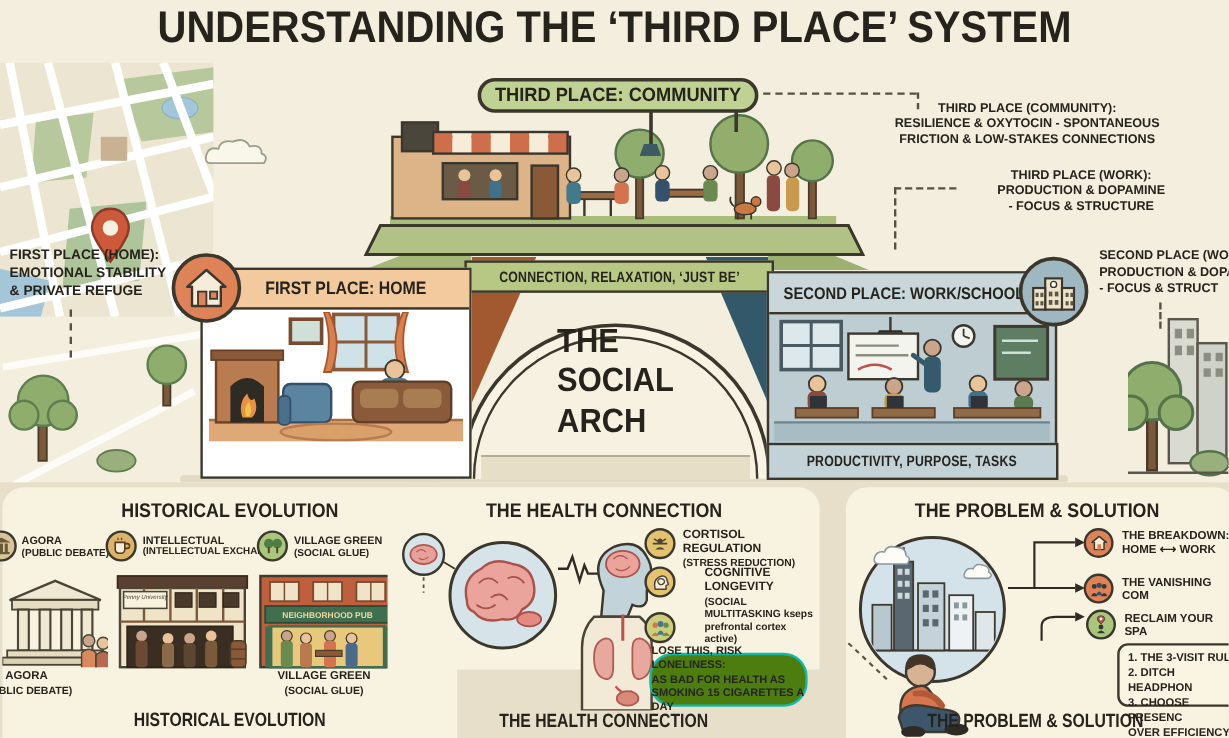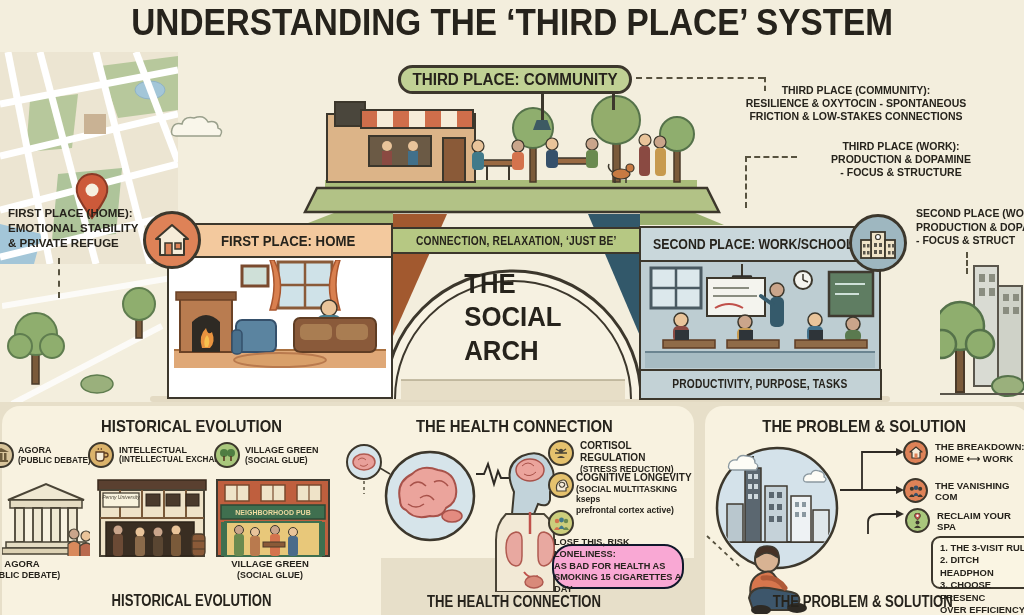--- a/index.html
+++ b/index.html
@@ -207,21 +207,21 @@
   </svg>
 
   <div class="abs" style="left:541px;top:92px;width:0;height:30px;border-left:3px solid #3c372c"></div>
   <div class="abs" style="left:612px;top:92px;width:0;height:18px;border-left:3px solid #3c372c"></div>
   <div class="abs" style="left:533px;top:120px;width:18px;height:10px;background:#3d5a63;clip-path:polygon(20% 0,80% 0,100% 100%,0 100%)"></div>
 
   <svg class="abs" style="left:303px;top:186px" width="418" height="28" viewBox="0 0 418 28">
     <polygon points="14,2 404,2 416,26 2,26" fill="#b2c286" stroke="#3c372c" stroke-width="2.5"></polygon>
   </svg>
 
-  <div class="abs flexc" style="left:387px;top:227px;width:258px;height:27px;background:#b6c883;border:2px solid #3c372c">
+  <div class="abs flexc" style="left:387px;top:217px;width:258px;height:27px;background:#b6c883;border:2px solid #3c372c">
     <span class="bannertext" style="display:inline-block;transform:scaleX(.82)">CONNECTION, RELAXATION, ‘JUST BE’</span>
   </div>
 
   <div class="abs flexc" style="left:398px;top:65px;width:234px;height:29px;background:#c0d194;border:3px solid #3c372c;border-radius:15px">
     <span class="b" style="font-size:16px;display:inline-block;transform:scaleX(.95)">THIRD PLACE: COMMUNITY</span>
   </div>
 
   <div class="abs blockborder" style="left:167px;top:223px;width:226px;height:176px;background:#ffffff">
     <div class="abs" style="left:0;top:0;width:100%;height:33px;background:#f3c99e;border-bottom:2px solid #3c372c;display:flex;align-items:center;padding-left:52px">
       <span class="b condL" style="font-size:15px">FIRST PLACE: HOME</span>
@@ -485,21 +485,21 @@
     </div>
     <div class="abs" style="left:208px;top:152px;width:120px;text-align:center;line-height:1.25">
       <div class="b" style="font-size:9.5px">VILLAGE GREEN</div>
       <div class="b" style="font-size:8.8px">(SOCIAL GLUE)</div>
     </div>
     <div class="abs flexc" style="left:0;right:0;top:184px;height:22px">
       <span class="b" style="font-size:16px;display:inline-block;transform:scaleX(.82)">HISTORICAL EVOLUTION</span>
     </div>
   </div>
 
-  <div class="abs card" style="left:334px;top:406px;width:360px;height:152px">
+  <div class="abs card" style="left:323px;top:406px;width:360px;height:152px">
     <div class="abs flexc" style="left:0;right:0;top:8px;height:24px">
       <span class="b cond" style="font-size:16.5px">THE HEALTH CONNECTION</span>
     </div>
     <svg class="abs" style="left:4px;top:28px" width="218" height="158" viewBox="0 0 218 158">
       <g>
         <circle cx="26" cy="28" r="17" fill="#d6e4ea" stroke="#3c372c" stroke-width="2"></circle>
         <ellipse cx="26" cy="28" rx="11" ry="8" fill="#e8a09a" stroke="#b05a50" stroke-width="1.5"></ellipse>
         <path d="M20,26 q4,-4 8,0 M22,31 q4,3 8,-1" fill="none" stroke="#b05a50" stroke-width="1"></path>
         <line x1="26" y1="47" x2="26" y2="60" stroke="#57523f" stroke-width="1.5" stroke-dasharray="3,3"></line>
       </g>
@@ -530,21 +530,21 @@
             <circle cx="8" cy="5" r="2.2" fill="#4a4436"></circle>
             <path d="M3,3 L6,5 M13,3 L10,5 M2,7 h12" stroke="#4a4436" stroke-width="1.3" fill="none"></path>
             <path d="M4,12 q4,-4 8,0" fill="#4a4436"></path>
           </svg>
       </div>
       <div>
         <div class="itemtitle">CORTISOL REGULATION</div>
         <div class="itemsub pre">(STRESS REDUCTION)</div>
       </div>
     </div>
-    <div class="abs" style="left:214px;top:66px;display:flex;gap:2px;align-items:flex-start">
+    <div class="abs" style="left:214px;top:66px;display:flex;gap:24px;align-items:flex-start">
       <div class="icirc" style="width:26px;height:26px;background:#e5c26e">
         <svg width="15" height="15" viewBox="0 0 15 15">
             <path d="M3,13 q-2,-7 3,-10 q6,-3 7,3 l1,3 l-2,1 l0,3 Z" fill="#f6ecd8" stroke="#4a4436" stroke-width="1.2"></path>
             <path d="M5,6 q2,-3 5,-1 q2,2 -1,4 q-3,1 -4,-3" fill="none" stroke="#4a4436" stroke-width="1.1"></path>
           </svg>
       </div>
       <div>
         <div class="itemtitle">COGNITIVE LONGEVITY</div>
         <div class="itemsub pre">(SOCIAL MULTITASKING kseps
 prefrontal cortex active)</div>
@@ -555,21 +555,21 @@
         <svg width="17" height="13" viewBox="0 0 17 13">
             <circle cx="4" cy="4" r="2.2" fill="#d4734d"></circle>
             <circle cx="8.5" cy="3" r="2.4" fill="#417a8a"></circle>
             <circle cx="13" cy="4" r="2.2" fill="#6a8a4f"></circle>
             <path d="M1,13 q3,-6 6,0" fill="#d4734d"></path>
             <path d="M5.5,12 q3,-7 6,0" fill="#417a8a"></path>
             <path d="M10,13 q3,-6 6,0" fill="#6a8a4f"></path>
           </svg>
       </div>
     </div>
-    <div class="abs flexc pre b" style="left:218px;top:138px;width:132px;height:45px;border:2px solid #0f172a;border-radius:20px;background:#f9a8d4;font-size:9.2px;line-height:1.3">LOSE THIS, RISK LONELINESS:
+    <div class="abs flexc pre b" style="left:218px;top:138px;width:132px;height:45px;border:2px solid #14b8a6;border-radius:20px;background:#4d7c0f;font-size:9.2px;line-height:1.3">LOSE THIS, RISK LONELINESS:
 AS BAD FOR HEALTH AS
 SMOKING 15 CIGARETTES A DAY</div>
     <div class="abs flexc" style="left:0;right:0;top:185px;height:22px">
       <span class="b" style="font-size:16px;display:inline-block;transform:scaleX(.82)">THE HEALTH CONNECTION</span>
     </div>
   </div>
 
   <div class="abs card" style="left:705px;top:406px;width:325px;height:209px">
     <div class="abs flexc" style="left:0;right:6px;top:8px;height:24px">
       <span class="b cond" style="font-size:16.5px">THE PROBLEM &amp; SOLUTION</span>

